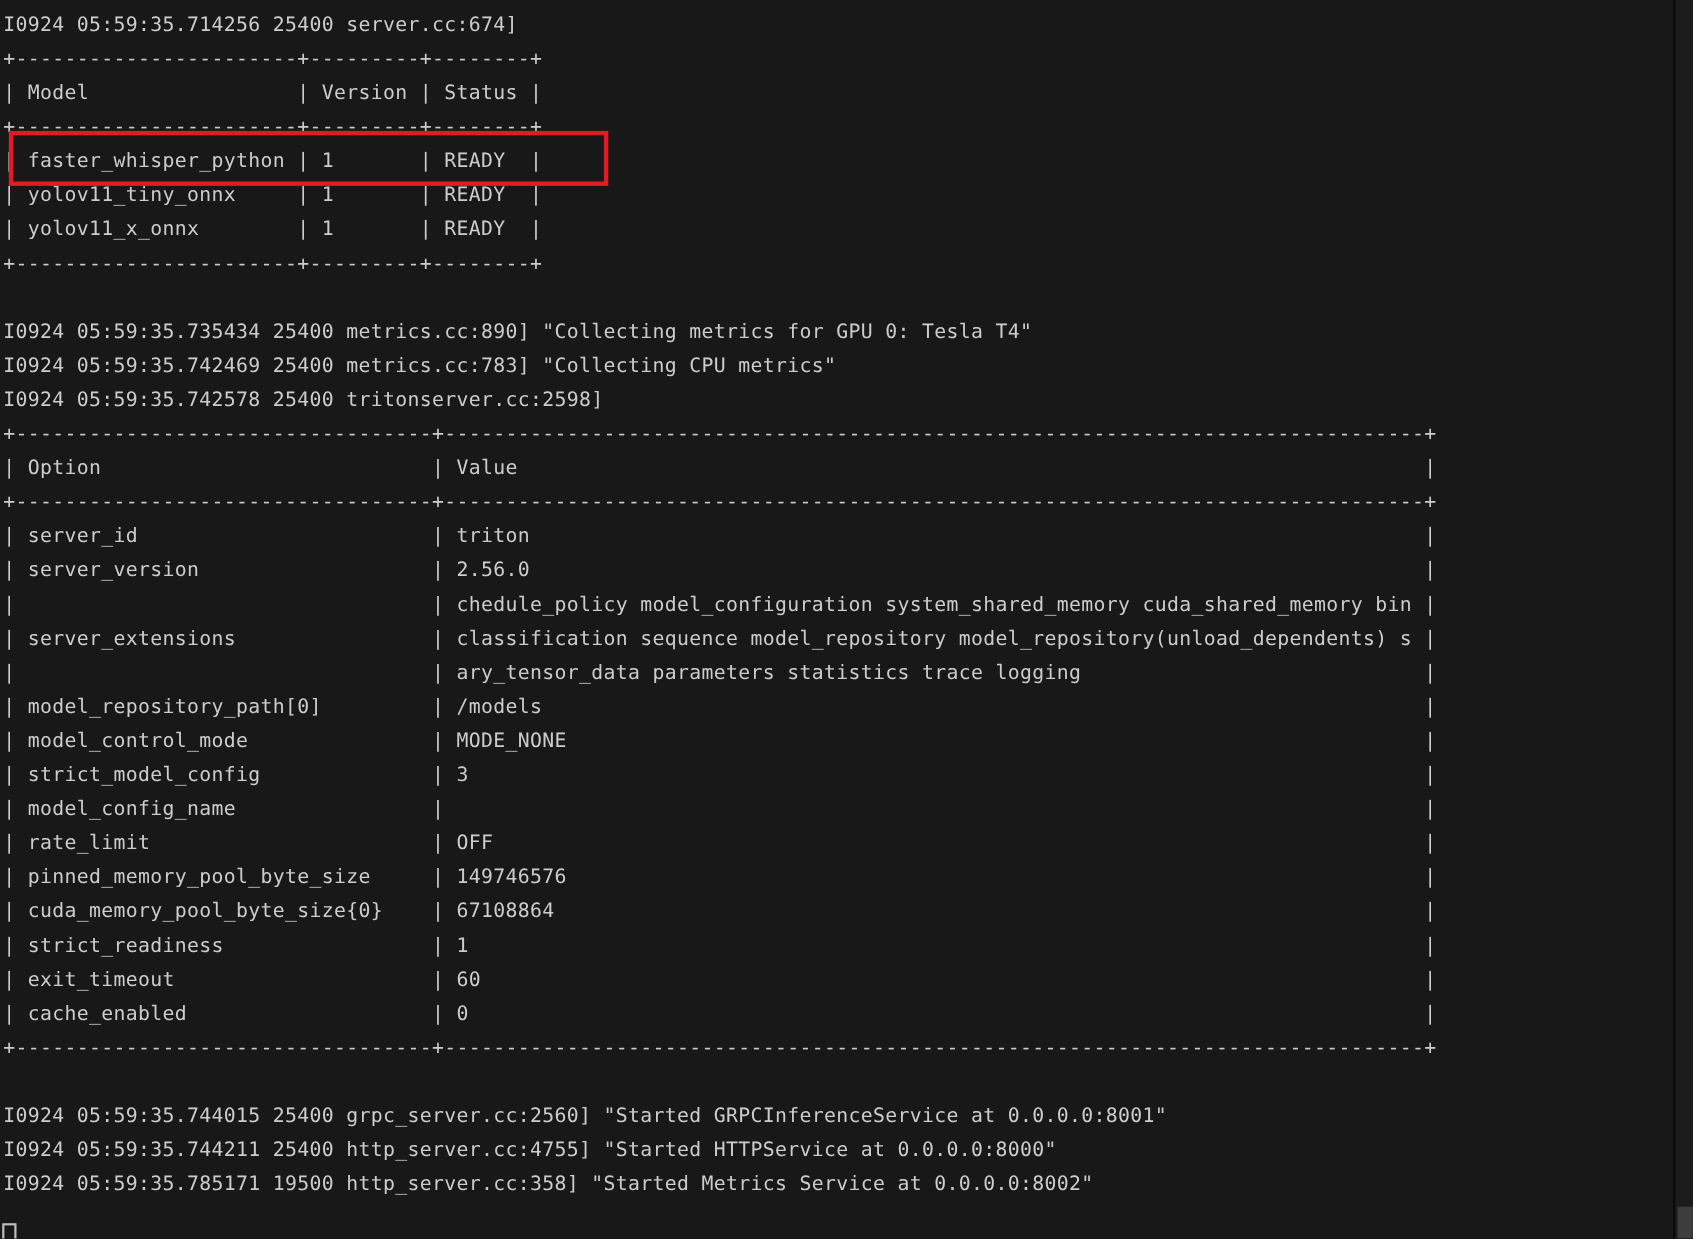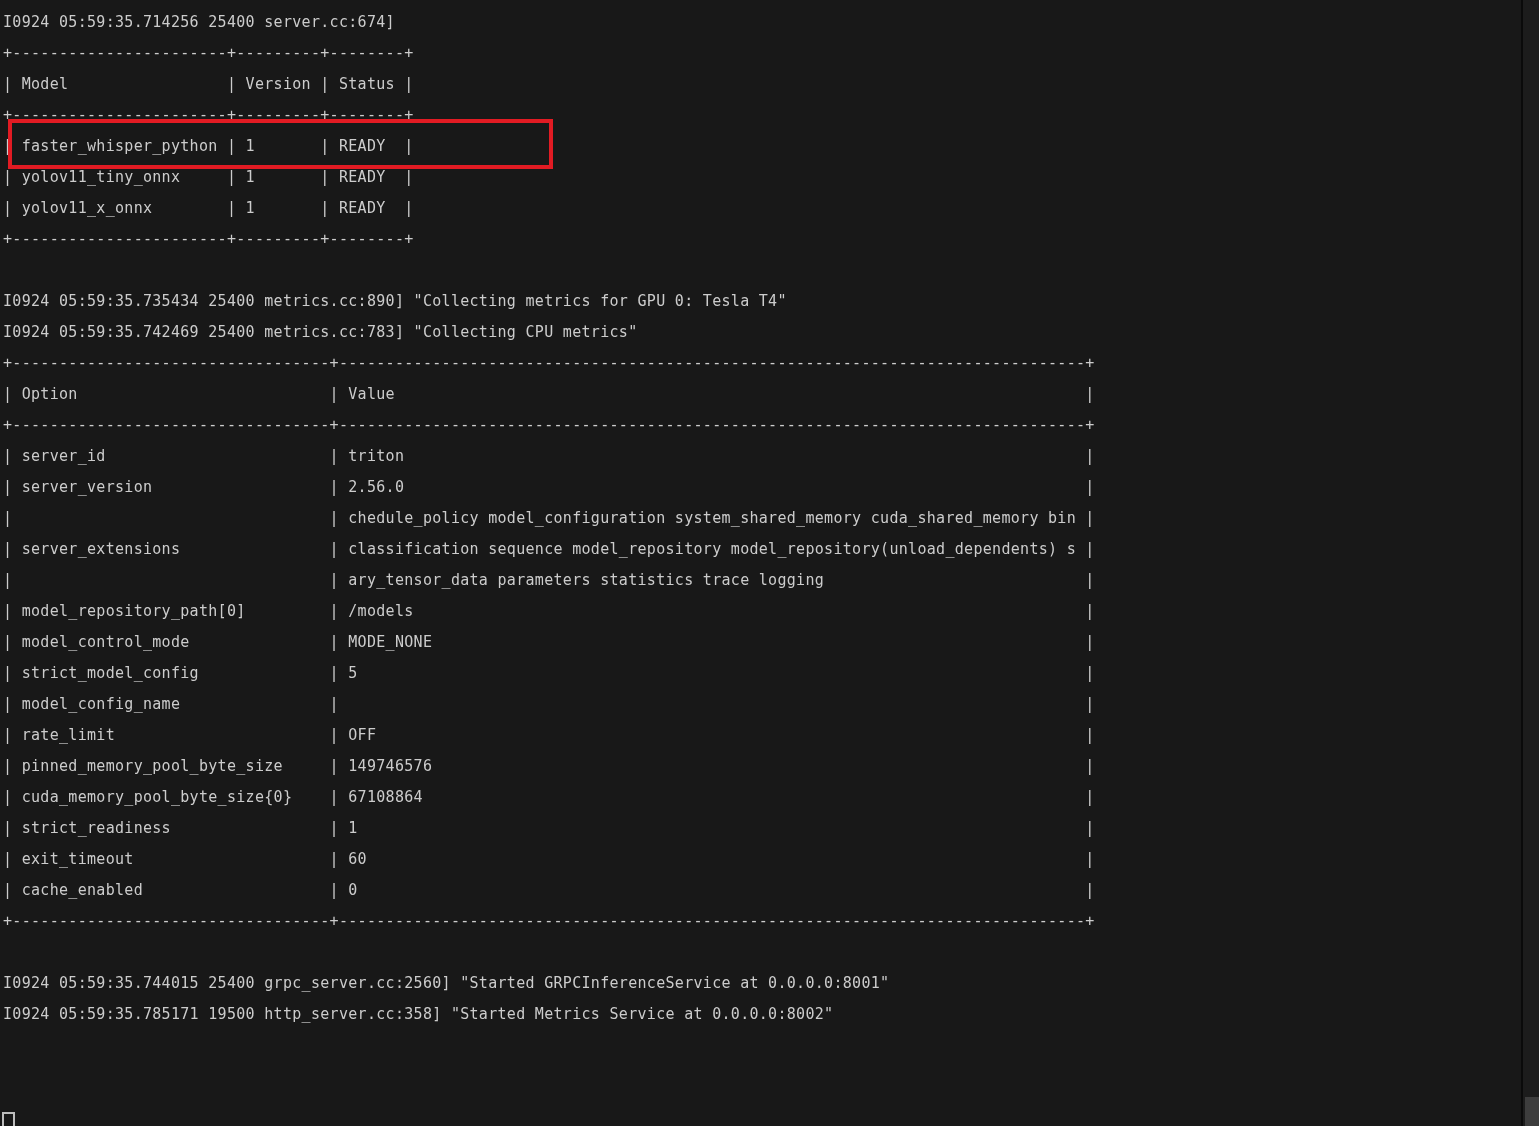--- a/index.html
+++ b/index.html
@@ -8,21 +8,21 @@
     background: #181818;
     overflow: hidden;
     position: relative;
     font-family: "DejaVu Sans Mono", monospace;
   }
   .terminal {
     position: absolute;
     left: 0; top: 0; right: 17px; bottom: 0;
     padding: 7px 16px 0 3px;
     color: #cccccc;
-    font-size: 15px;
+    font-size: 18px;
     line-height: 31px;
     letter-spacing: 0.3px;
     overflow: hidden;
   }
   .t-line {
     height: 31px;
     white-space: pre;
   }
   .highlight-box {
     position: absolute;
@@ -63,41 +63,43 @@
     <div class="t-line">+-----------------------+---------+--------+</div>
     <div class="t-line">| Model                 | Version | Status |</div>
     <div class="t-line">+-----------------------+---------+--------+</div>
     <div class="t-line">| faster_whisper_python | 1       | READY  |</div>
     <div class="t-line">| yolov11_tiny_onnx     | 1       | READY  |</div>
     <div class="t-line">| yolov11_x_onnx        | 1       | READY  |</div>
     <div class="t-line">+-----------------------+---------+--------+</div>
     <div class="t-line"></div>
     <div class="t-line">I0924 05:59:35.735434 25400 metrics.cc:890] "Collecting metrics for GPU 0: Tesla T4"</div>
     <div class="t-line">I0924 05:59:35.742469 25400 metrics.cc:783] "Collecting CPU metrics"</div>
+    <div class="t-line">I0924 05:59:35.742578 25400 tritonserver.cc:2598]</div>
     <div class="t-line">+----------------------------------+--------------------------------------------------------------------------------+</div>
     <div class="t-line">| Option                           | Value                                                                          |</div>
     <div class="t-line">+----------------------------------+--------------------------------------------------------------------------------+</div>
     <div class="t-line">| server_id                        | triton                                                                         |</div>
     <div class="t-line">| server_version                   | 2.56.0                                                                         |</div>
     <div class="t-line">|                                  | chedule_policy model_configuration system_shared_memory cuda_shared_memory bin |</div>
     <div class="t-line">| server_extensions                | classification sequence model_repository model_repository(unload_dependents) s |</div>
     <div class="t-line">|                                  | ary_tensor_data parameters statistics trace logging                            |</div>
     <div class="t-line">| model_repository_path[0]         | /models                                                                        |</div>
     <div class="t-line">| model_control_mode               | MODE_NONE                                                                      |</div>
-    <div class="t-line">| strict_model_config              | 5                                                                              |</div>
+    <div class="t-line">| strict_model_config              | 3                                                                              |</div>
     <div class="t-line">| model_config_name                |                                                                                |</div>
     <div class="t-line">| rate_limit                       | OFF                                                                            |</div>
     <div class="t-line">| pinned_memory_pool_byte_size     | 149746576                                                                      |</div>
     <div class="t-line">| cuda_memory_pool_byte_size{0}    | 67108864                                                                       |</div>
     <div class="t-line">| strict_readiness                 | 1                                                                              |</div>
     <div class="t-line">| exit_timeout                     | 60                                                                             |</div>
     <div class="t-line">| cache_enabled                    | 0                                                                              |</div>
     <div class="t-line">+----------------------------------+--------------------------------------------------------------------------------+</div>
     <div class="t-line"></div>
     <div class="t-line">I0924 05:59:35.744015 25400 grpc_server.cc:2560] "Started GRPCInferenceService at 0.0.0.0:8001"</div>
+    <div class="t-line">I0924 05:59:35.744211 25400 http_server.cc:4755] "Started HTTPService at 0.0.0.0:8000"</div>
     <div class="t-line">I0924 05:59:35.785171 19500 http_server.cc:358] "Started Metrics Service at 0.0.0.0:8002"</div>
   </div>
 
 <div class="highlight-box" style="border-color: rgb(225, 27, 35);"></div>
 
 <div class="cursor"></div>
 
 <div class="scrollbar-track">
   <div class="scrollbar-thumb" style="background: rgb(61, 61, 61);"></div>
 </div>

